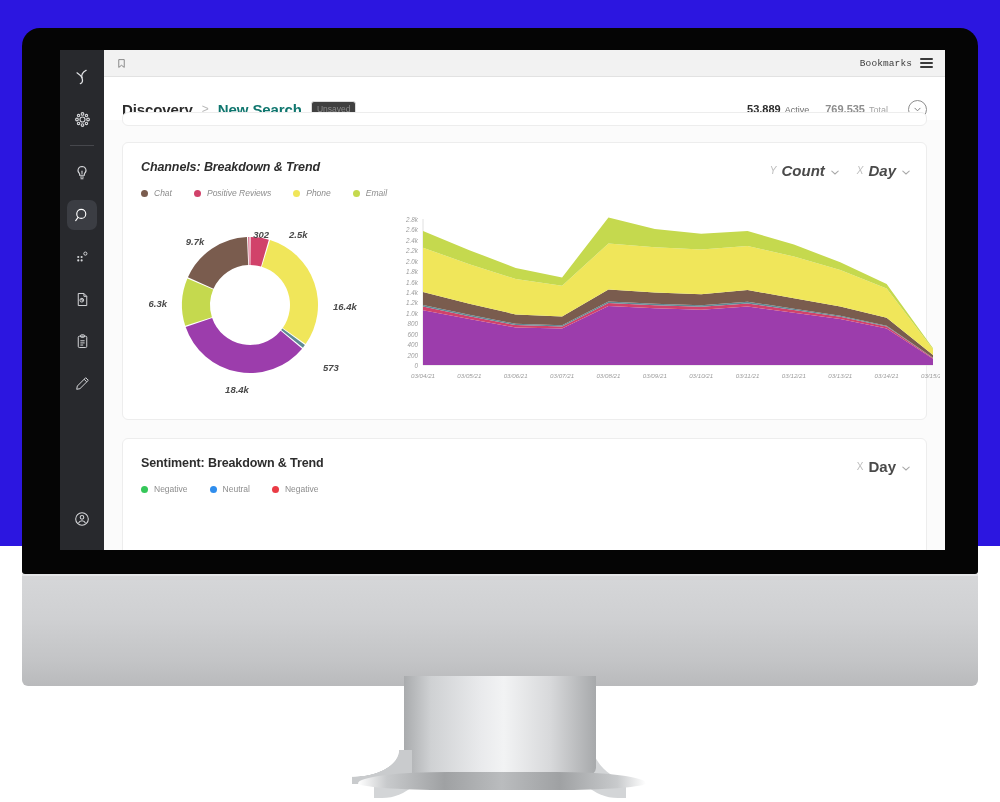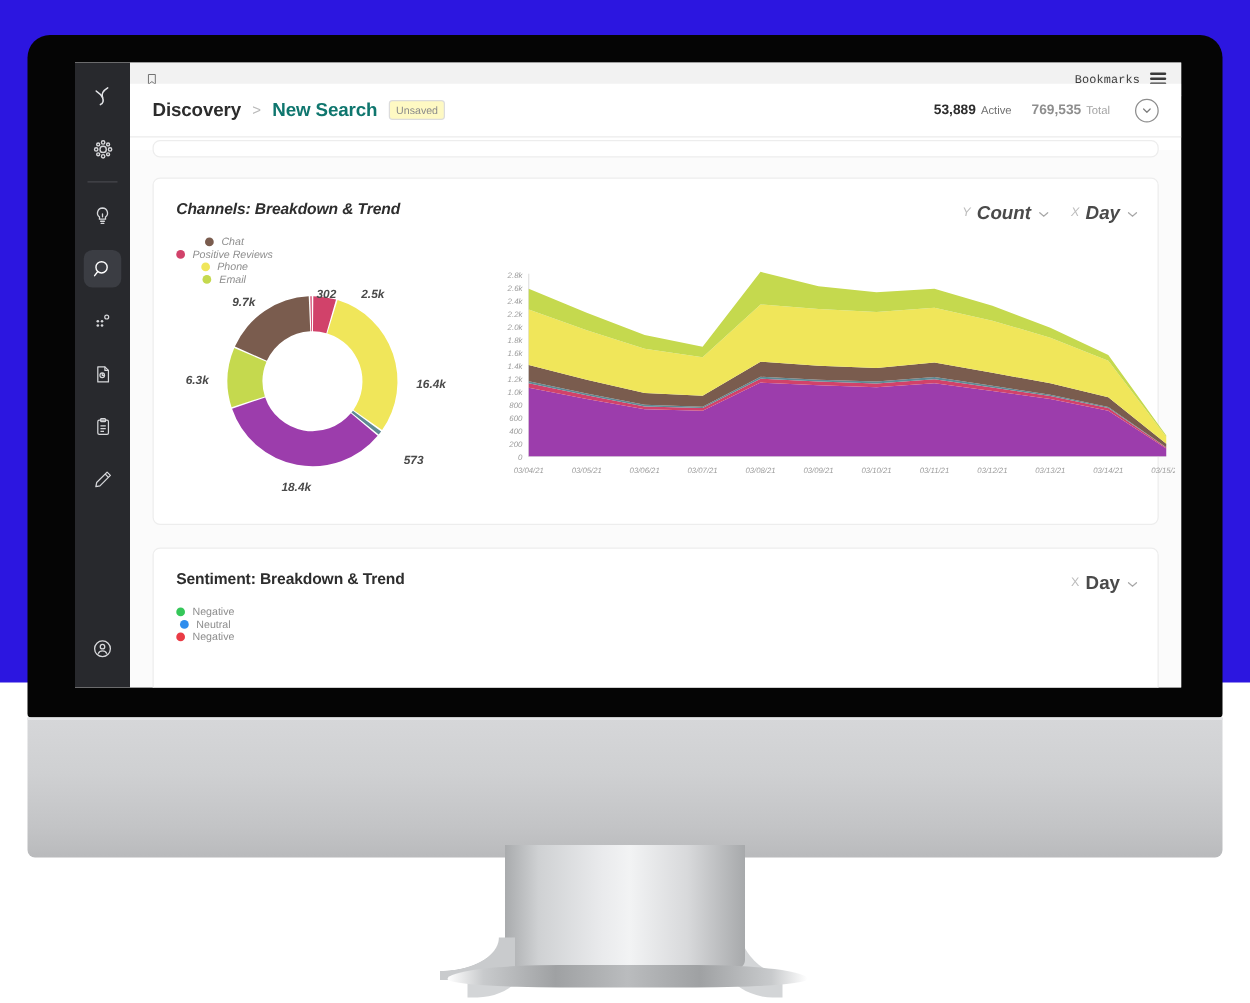--- a/index.html
+++ b/index.html
@@ -96,30 +96,30 @@
     display: flex; align-items: center; padding: 0 12px; font-family: Liberation Mono, monospace;
   }
   .topstrip .bk-left { display: flex; align-items: center; }
   .topstrip .spacer { flex: 1; }
   .bookmarks-label { font-size: 9.5px; color: #3c3c3c; margin-right: 8px; letter-spacing: .1px; }
   .hamburger { width: 13px; display: flex; flex-direction: column; gap: 2.5px; }
   .hamburger i { display: block; height: 1.6px; background: #3a3a3a; border-radius: 1px; }
 
   
   .appheader {
-    position: absolute; left: 44px; top: 17px; width: 841px; height: 43px;
+    position: absolute; left: 44px; top: 38px; width: 841px; height: 43px;
     background: #ffffff; border-bottom: 1px solid #ececec;
     display: flex; align-items: center; padding: 0 18px;
   }
   .crumb-main { font-size: 15px; font-weight: 700; color: #2c2c2c; letter-spacing: -0.1px; }
   .crumb-sep { font-size: 12px; color: #b9b9b9; margin: 0 9px; }
   .crumb-sub { font-size: 15px; font-weight: 700; color: #0f766e; letter-spacing: -0.1px; }
   .badge-unsaved {
     margin-left: 9px; font-size: 8.5px; color: #8b8b8b;
-    border: 1px solid #dcdcdc; border-radius: 3px; padding: 2px 5px 2.5px; background: #fef9c3;
+    border: 1px solid #dcdcdc; border-radius: 3px; padding: 2px 5px 2.5px; background: #404040;
   }
   .hdr-spacer { flex: 1; }
   .stat-num { font-size: 11px; font-weight: 700; color: #2c2c2c; }
   .stat-num.dim { color: #8e8e8e; font-weight: 700; }
   .stat-lbl { font-size: 9px; font-weight: 400; color: #6f6f6f; margin-left: 4px; }
   .stat-lbl.dim { color: #a3a3a3; font-weight: 400; }
   .stat-group { display: flex; align-items: baseline; margin-left: 16px; }
   .chev-circle {
     margin-left: 20px; width: 19px; height: 19px; border: 1.3px solid #8d8d8d;
     border-radius: 50%; display: flex; align-items: center; justify-content: center;
@@ -140,21 +140,21 @@
   .card-title {
     position: absolute; left: 18px; top: 17px;
     font-size: 12.5px; font-weight: 700; color: #2d2d2d; letter-spacing: -.1px;
   }
   .card-controls { position: absolute; right: 16px; top: 18px; display: flex; align-items: center; }
   .ctrl { display: flex; align-items: center; margin-left: 18px; }
   .ctrl-axis { font-size: 10px; color: #bdbdbd; margin-right: 5px; }
   .ctrl-val { font-size: 15px; font-weight: 700; color: #4a4a4a; }
   .ctrl-caret { margin-left: 6px; }
 
-  .legend { position: absolute; left: 18px; top: 45px; display: flex; align-items: center; flex-direction: column; }
+  .legend { position: absolute; left: 18px; top: 45px; display: flex; align-items: center; }
   .legend-item { display: flex; align-items: center; margin-right: 22px; }
   .legend-dot { width: 7px; height: 7px; border-radius: 50%; margin-right: 6px; }
   .legend-text { font-size: 8.5px; color: #8d8d8d; }
 
   .donut-wrap { position: absolute; left: 24px; top: 72px; width: 230px; height: 185px; }
   .area-wrap  { position: absolute; left: 262px; top: 72px; width: 555px; height: 185px; }
 
   svg text { font-family: "Liberation Sans", sans-serif; }
 </style>
 </head>

